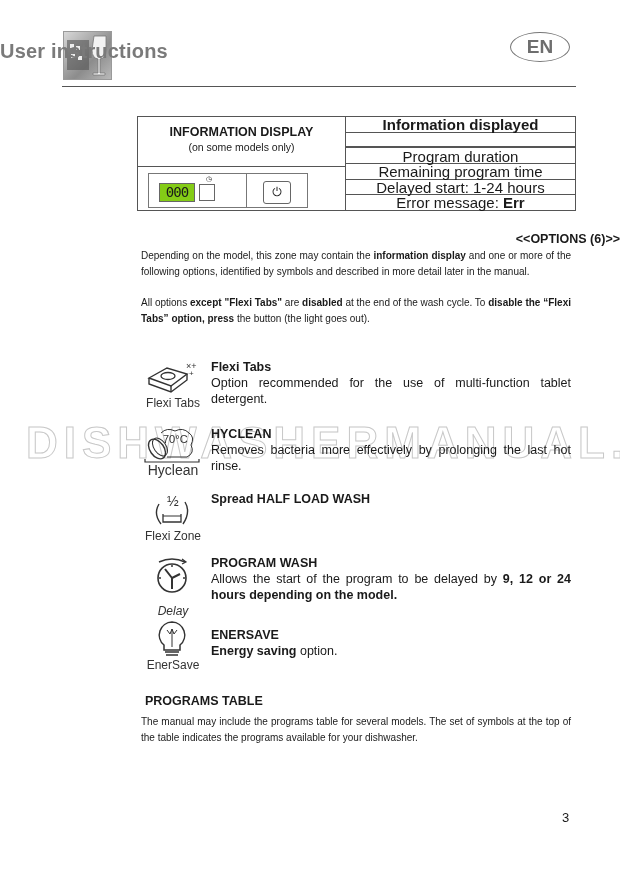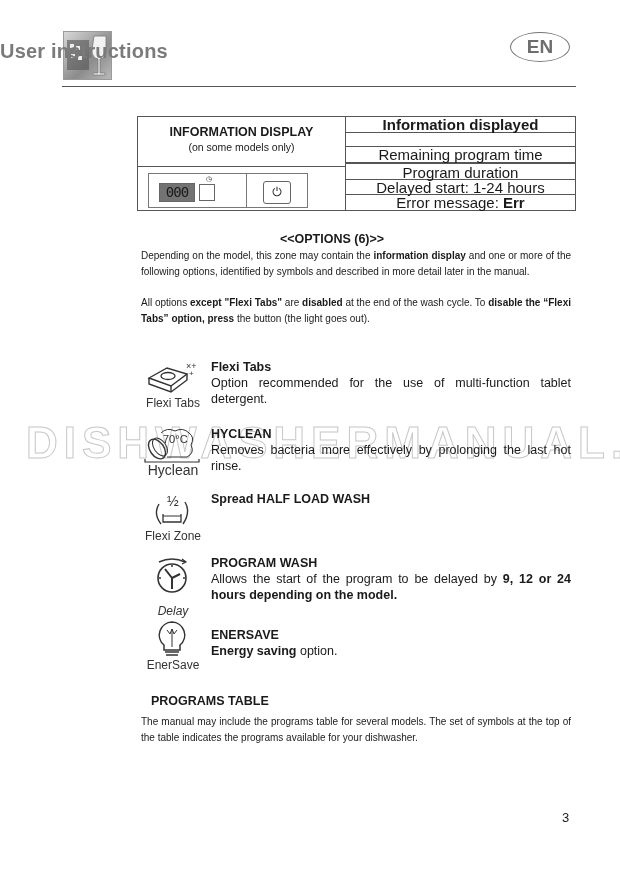--- a/index.html
+++ b/index.html
@@ -29,44 +29,44 @@
   .info-right { position: absolute; left: 208px; top: 0; right: 0; height: 100%; }
   .info-row { text-align: center; font-size: 15px; border-bottom: 1px solid #555; box-sizing: border-box; }
   .info-row:last-child { border-bottom: none; }
 
   .panel { position: absolute; left: 6px; top: 56px; width: 192px; height: 35px; }
   .panel-display { position: absolute; left: 4px; top: 0; width: 98px; height: 35px;
                    border: 1px solid #777; border-right: none; box-sizing: border-box; }
   .panel-btnbox { position: absolute; left: 102px; top: 0; width: 62px; height: 35px;
                   border: 1px solid #777; box-sizing: border-box; }
   .digits { position: absolute; left: 10px; top: 9px; width: 34px; height: 17px;
-            border: 1px solid #666; background: #737373; font-family: "DejaVu Sans Mono", monospace;
+            border: 1px solid #666; background: #84cc16; font-family: "DejaVu Sans Mono", monospace;
             font-size: 14px; line-height: 17px; text-align: center; letter-spacing: -1px; }
   .small-sq { position: absolute; left: 50px; top: 10px; width: 14px; height: 15px; border: 1px solid #666; }
   .clock-mini { position: absolute; left: 57px; top: 1px; font-size: 7px; }
   .power-btn { position: absolute; left: 16px; top: 7px; width: 26px; height: 21px; border: 1px solid #666;
                border-radius: 3px; text-align: center; font-size: 12px; line-height: 21px; }
 
   
-  .opt-heading { position: absolute; left: 0; right: 0; top: 232px; text-align: center;
+  .opt-heading { position: absolute; left: 0; right: 0; top: 232px; text-align: right;
                  font-size: 12.5px; font-weight: bold; padding-left: 44px; }
   .para { position: absolute; left: 141px; width: 430px; font-size: 10px; line-height: 15.5px; text-align: justify; }
   .para b { font-weight: bold; }
 
   .option { position: absolute; left: 141px; width: 430px; }
   .option .icon { position: absolute; left: 0; top: 0; width: 64px; height: 58px; }
   .option .icon-label { position: absolute; left: 0; width: 64px; text-align: center; font-size: 12px; color: #333; }
   .option .opt-title { position: absolute; left: 70px; top: 0; font-size: 12.5px; font-weight: bold; }
   .option .opt-desc { position: absolute; left: 70px; top: 16px; width: 360px; font-size: 12.5px;
                       line-height: 15.5px; text-align: justify; }
 
   .watermark { position: absolute; left: 26px; top: 418px; font-size: 44px; font-weight: bold;
                color: transparent; -webkit-text-stroke: 1px #c8c8c8; letter-spacing: 6px; white-space: nowrap; }
 
-  .section-title { position: absolute; left: 151px; top: 694px; font-size: 12.5px; font-weight: bold; }
+  .section-title { position: absolute; left: 145px; top: 694px; font-size: 12.5px; font-weight: bold; }
   .page-number { position: absolute; left: 562px; top: 810px; font-size: 13px; }
 </style>
 </head>
 <body>
 
 <div class="logo">
   <svg width="47" height="47" viewBox="0 0 47 47">
     <rect x="3" y="8" width="22" height="30" fill="#555" opacity="0.6"></rect>
     <rect x="6" y="12" width="4" height="4" fill="#eee"></rect>
       <rect x="12" y="14" width="4" height="4" fill="#eee"></rect>
@@ -92,22 +92,22 @@
         <div class="clock-mini">◷</div>
       </div>
       <div class="panel-btnbox">
         <div class="power-btn">⏻</div>
       </div>
     </div>
   </div>
   <div class="info-right">
     <div class="info-row" style="height:16px;font-weight:bold;line-height:15px;">Information displayed</div>
     <div class="info-row" style="height:14px;"></div>
+    <div class="info-row" style="height:17px;line-height:17px;border-top:1px solid #555;">Program duration</div>
     <div class="info-row" style="height:16px;line-height:15px;">Remaining program time</div>
-    <div class="info-row" style="height:17px;line-height:17px;border-top:1px solid #555;">Program duration</div>
     <div class="info-row" style="height:15px;line-height:15px;">Delayed start: 1-24 hours</div>
     <div class="info-row" style="height:15px;line-height:15px;"><span>Error message: </span><b>Err</b></div>
   </div>
 </div>
 
 <div class="opt-heading">&lt;&lt;OPTIONS (6)&gt;&gt;</div>
 <div class="para" style="top:248px;"><span>Depending on the model, this zone may contain the </span><b>information display</b><span> and one or more of the following options, identified by symbols and described in more detail later in the manual.</span></div>
 <div class="para" style="top:295px;"><span>All options </span><b>except "Flexi Tabs"</b><span> are </span><b>disabled</b><span> at the end of the wash cycle. To </span><b>disable the “Flexi Tabs” option, press</b><span> the button (the light goes out).</span></div>
 
 <div class="watermark">DISHWASHERMANUAL.COM</div>

